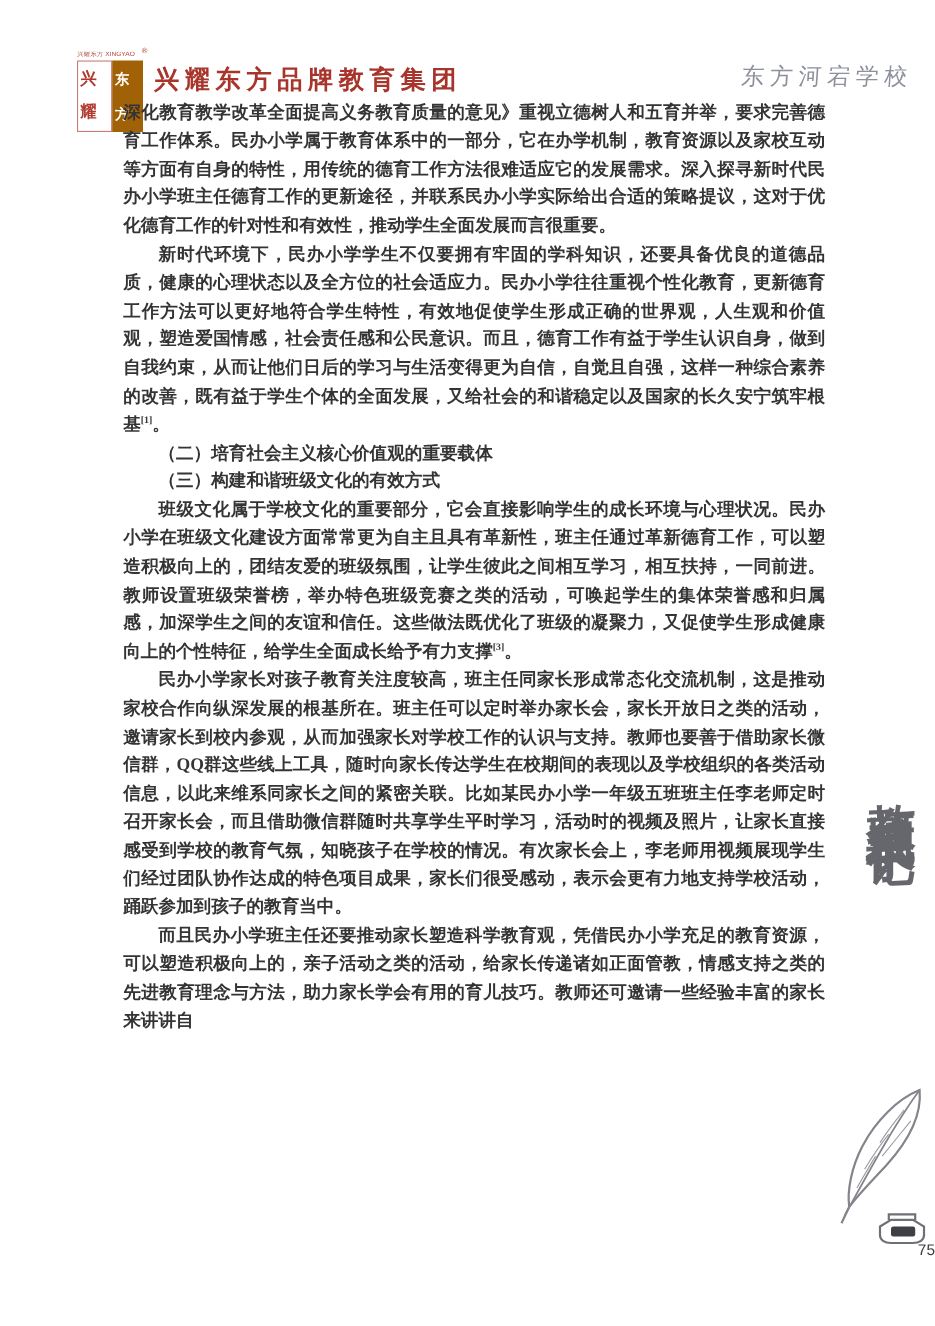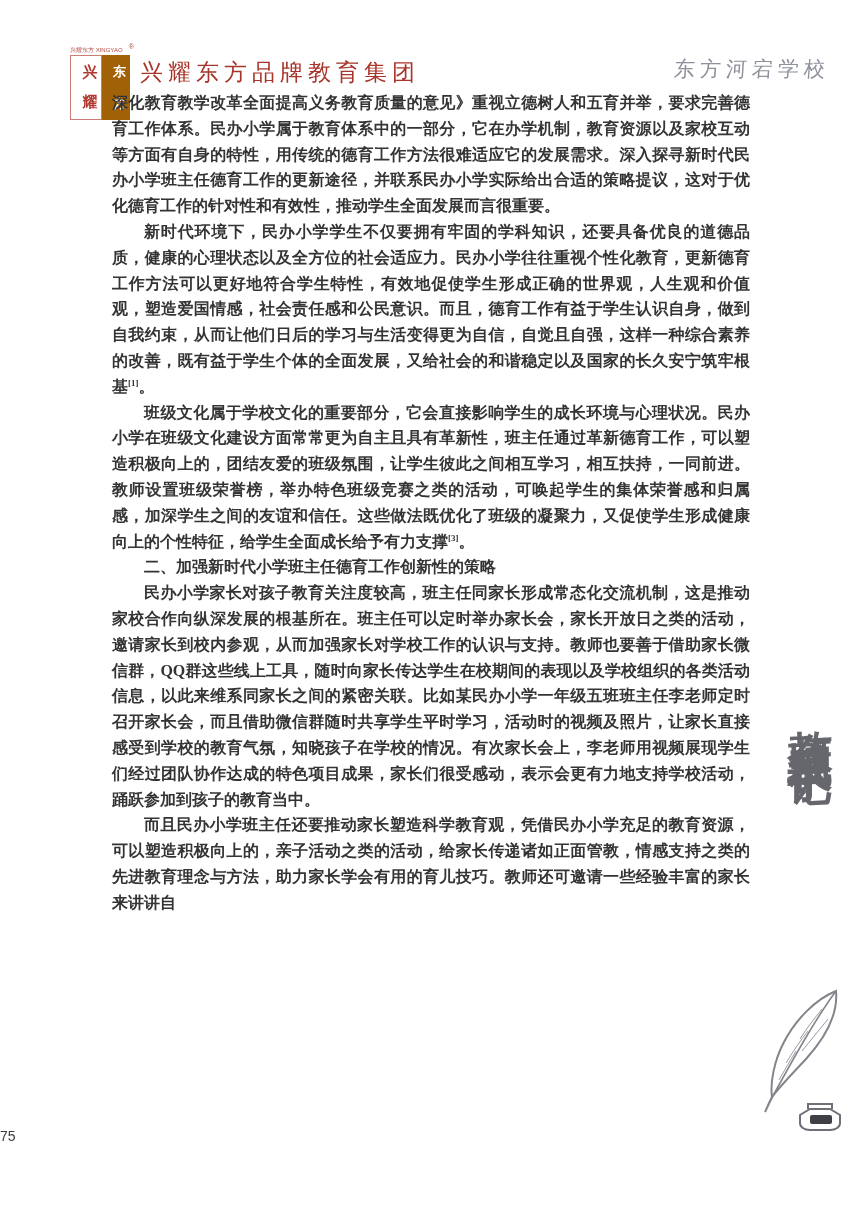--- a/index.html
+++ b/index.html
@@ -19,37 +19,37 @@
     position: absolute; top: 47px; left: 70px;
     width: 60px; height: 44px;
   }
   .logo-toptext {
     display: block;
     font-size: 6px; line-height: 7px;
     color: #b24a40; letter-spacing: 0;
     white-space: nowrap; overflow: hidden;
     font-family: "Liberation Sans", sans-serif;
   }
-  .logo-row { display: flex; align-items: stretch; margin-top: 1px; text-align: right; }
+  .logo-row { display: flex; align-items: stretch; margin-top: 1px; }
   .logo-outline {
     color: #b03a30; font-weight: bold; font-size: 15px; line-height: 30px;
     border: 1px solid #c97d76; padding: 1px 2px 0 2px; letter-spacing: 1px;
   }
   .logo-solid {
     background: #a16207; color: #fff; font-weight: bold;
     font-size: 13px; line-height: 32px; padding: 1px 3px 0 3px; letter-spacing: 1px;
   }
   .logo-reg {
     position: absolute; top: -4px; right: -4px;
     font-size: 7px; color: #b24a40;
     font-family: "Liberation Sans", sans-serif;
   }
   .brand {
     position: absolute; top: 57px; left: 140px;
-    font-size: 23px; font-weight: normal; letter-spacing: 5px;
+    font-size: 23px; font-weight: bold; letter-spacing: 5px;
     color: #a8352b; white-space: nowrap;
   }
   .school {
     position: absolute; top: 55px; right: 20px;
     font-size: 21px; letter-spacing: 5px;
     color: #8e919c; white-space: nowrap;
     transform: skewX(-4deg);
   }
 
   
@@ -76,21 +76,21 @@
     letter-spacing: 6px;
     color: #66666d;
     font-weight: bold;
     transform: skewY(-3deg);
   }
   .quill { position: absolute; top: 985px; right: 6px; width: 96px; height: 150px; }
 
   
   .footer {
     position: absolute; top: 1128px; left: 0; right: 0;
-    text-align: left;
+    text-align: right;
     font-size: 14px; color: #3b3b42;
     font-family: "Liberation Sans", sans-serif;
   }
 </style>
 </head>
 <body>
 
 <div class="page">
 
   <div class="header">
@@ -102,22 +102,23 @@
         <span class="logo-solid">东方</span>
       </span>
     </div>
     <div class="brand">兴耀东方品牌教育集团</div>
     <div class="school">东方河宕学校</div>
   </div>
 
   <div class="content">
     <p class="blk">深化教育教学改革全面提高义务教育质量的意见》重视立德树人和五育并举，要求完善德育工作体系。民办小学属于教育体系中的一部分，它在办学机制，教育资源以及家校互动等方面有自身的特性，用传统的德育工作方法很难适应它的发展需求。深入探寻新时代民办小学班主任德育工作的更新途径，并联系民办小学实际给出合适的策略提议，这对于优化德育工作的针对性和有效性，推动学生全面发展而言很重要。</p>
     <p class="blk indent"><span>新时代环境下，民办小学学生不仅要拥有牢固的学科知识，还要具备优良的道德品质，健康的心理状态以及全方位的社会适应力。民办小学往往重视个性化教育，更新德育工作方法可以更好地符合学生特性，有效地促使学生形成正确的世界观，人生观和价值观，塑造爱国情感，社会责任感和公民意识。而且，德育工作有益于学生认识自身，做到自我约束，从而让他们日后的学习与生活变得更为自信，自觉且自强，这样一种综合素养的改善，既有益于学生个体的全面发展，又给社会的和谐稳定以及国家的长久安宁筑牢根基</span><sup>[1]</sup><span>。</span></p>
+    <p class="blk indent">（二）培育社会主义核心价值观的重要载体</p>
+    <p class="blk indent">（三）构建和谐班级文化的有效方式</p>
     <p class="blk indent"><span>班级文化属于学校文化的重要部分，它会直接影响学生的成长环境与心理状况。民办小学在班级文化建设方面常常更为自主且具有革新性，班主任通过革新德育工作，可以塑造积极向上的，团结友爱的班级氛围，让学生彼此之间相互学习，相互扶持，一同前进。教师设置班级荣誉榜，举办特色班级竞赛之类的活动，可唤起学生的集体荣誉感和归属感，加深学生之间的友谊和信任。这些做法既优化了班级的凝聚力，又促使学生形成健康向上的个性特征，给学生全面成长给予有力支撑</span><sup>[3]</sup><span>。</span></p>
-    <p class="blk indent">二、加强新时代小学班主任德育工作创新性的策略</p>
     <p class="blk indent">民办小学家长对孩子教育关注度较高，班主任同家长形成常态化交流机制，这是推动家校合作向纵深发展的根基所在。班主任可以定时举办家长会，家长开放日之类的活动，邀请家长到校内参观，从而加强家长对学校工作的认识与支持。教师也要善于借助家长微信群，QQ群这些线上工具，随时向家长传达学生在校期间的表现以及学校组织的各类活动信息，以此来维系同家长之间的紧密关联。比如某民办小学一年级五班班主任李老师定时召开家长会，而且借助微信群随时共享学生平时学习，活动时的视频及照片，让家长直接感受到学校的教育气氛，知晓孩子在学校的情况。有次家长会上，李老师用视频展现学生们经过团队协作达成的特色项目成果，家长们很受感动，表示会更有力地支持学校活动，踊跃参加到孩子的教育当中。</p>
     <p class="blk indent">而且民办小学班主任还要推动家长塑造科学教育观，凭借民办小学充足的教育资源，可以塑造积极向上的，亲子活动之类的活动，给家长传递诸如正面管教，情感支持之类的先进教育理念与方法，助力家长学会有用的育儿技巧。教师还可邀请一些经验丰富的家长来讲讲自</p>
   </div>
 
   <div class="vertical-title">教师成长手记</div>
 
   <svg class="quill" viewBox="0 0 96 150" fill="none" xmlns="http://www.w3.org/2000/svg">
 
     <path d="M88 6 C 90 28, 78 52, 58 74 C 46 87, 34 99, 24 112 C 22 98, 26 76, 36 57 C 48 34, 68 14, 88 6 Z" stroke="#84858c" stroke-width="2" fill="none"></path>
 

